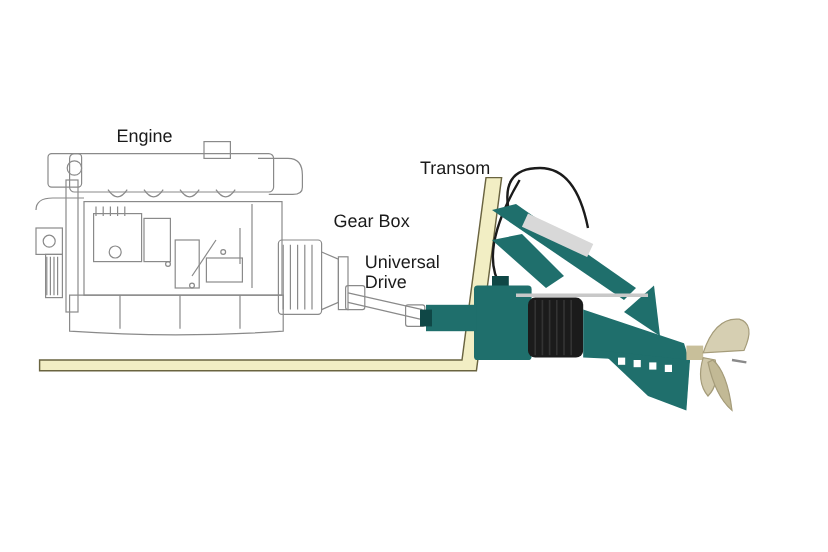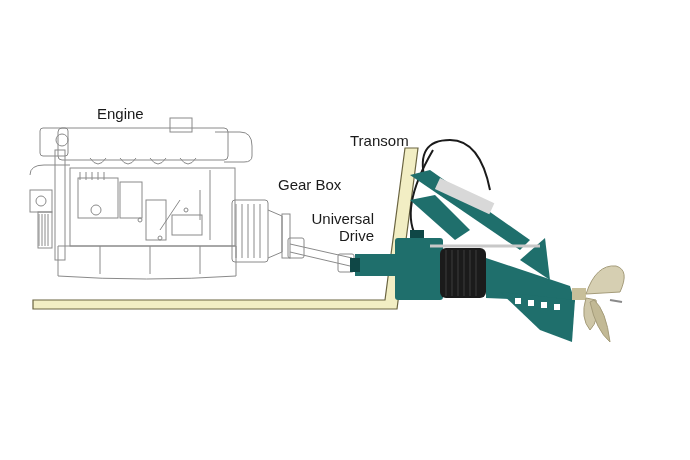--- a/index.html
+++ b/index.html
@@ -1,19 +1,19 @@
 <!DOCTYPE html>
 <html><head>
 <meta charset="utf-8">
 <style>
   html, body { margin: 0; padding: 0; background: #ffffff; }
   body { width: 690px; height: 460px; position: relative; overflow: hidden; font-family: "Liberation Sans", sans-serif; }
   .canvas { position: absolute; left: 0; top: 0; width: 690px; height: 460px; }
   .label { position: absolute; font-family: "Liberation Sans", sans-serif; font-size: 15px; color: #1a1a1a; line-height: 17px; white-space: nowrap; }
-  .label.center { text-align: right; }
+  .label.center { text-align: left; }
   svg { position: absolute; left: 0; top: 0; }
 </style>
 </head>
 <body>
 
 <div class="canvas">
   <svg width="690" height="460" viewBox="0 0 690 460">
 
     <g>
       <polygon points="33,300 385,300 405,148 418,148 397,309 33,309" fill="#f2eec4" stroke="#6a6440" stroke-width="1.2"></polygon>

